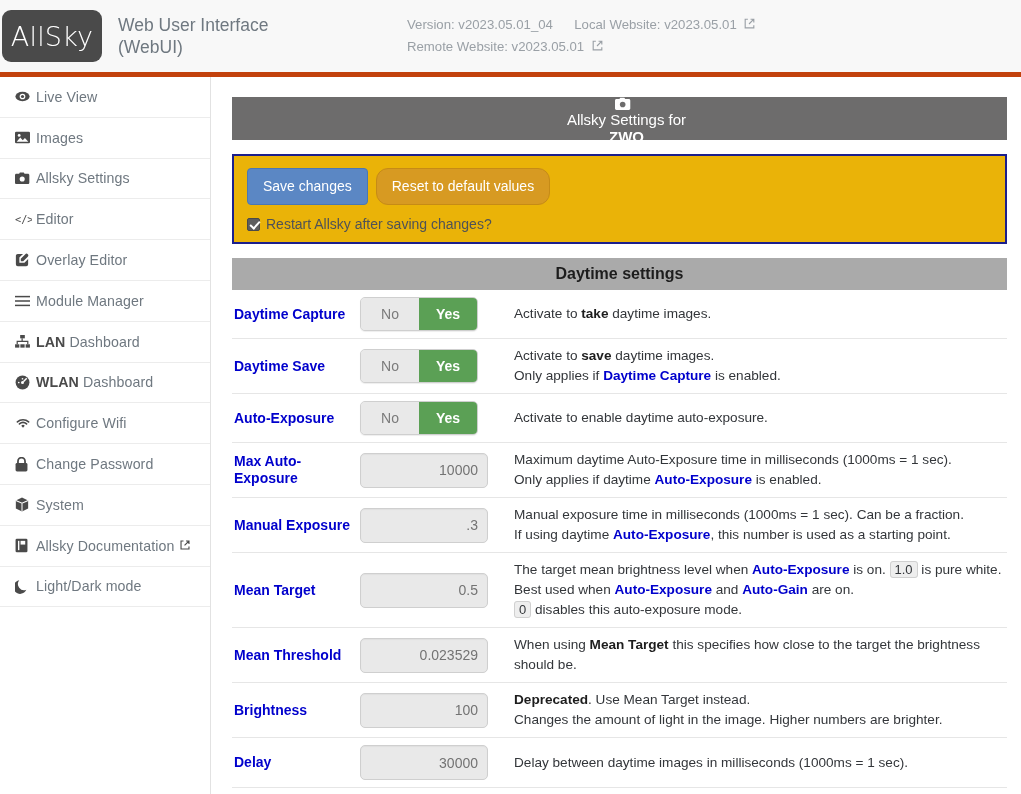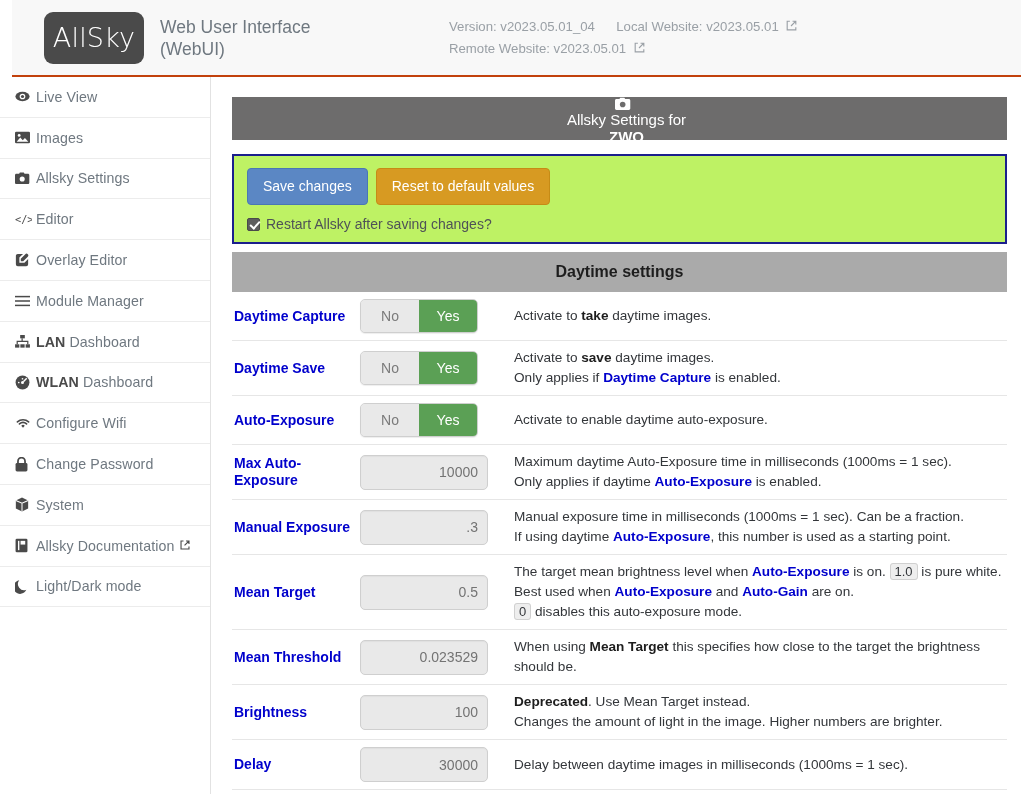--- a/index.html
+++ b/index.html
@@ -9,26 +9,25 @@
     background: #ffffff;
     font-family: "Liberation Sans", sans-serif;
     overflow: hidden;
   }
   #app { width: 1021px; height: 794px; position: relative; background:#fff; }
 
   
   .topbar {
     height: 77px;
     background: #f8f8f8;
-    border-bottom: 2px solid #c2410c;
+    border-bottom: 5px solid #c2410c;
     display: flex;
     align-items: center;
-    padding: 0 0 0 32px;
+    padding: 0 0 0 2px;
     position: relative;
-    margin-left: 12px;
   }
   .brand-block { display:flex; align-items:center; width: 395px; flex: none; }
   .logo {
     width: 100px; height: 52px;
     background: #4a4a4a;
     border-radius: 9px;
     color: #ffffff;
     font-size: 27px;
     letter-spacing: .2px;
     display: flex; align-items: center; justify-content: center;
@@ -109,37 +108,37 @@
     padding-left: 14px;
     font-size: 15px;
     flex-direction: column;
   }
   .panel-head .cam { margin-right: 8px; display:inline-flex; align-items:center; }
   .panel-head .cam svg { display:block; }
   .panel-head .camname { font-weight: bold; margin-left: 0; }
 
   .action-box {
     border: 2px solid #1b1f8c;
-    background: #bef264;
+    background: #eab308;
     margin-top: 14px;
     padding: 12px 13px 10px 13px;
   }
   .btn-row { display: flex; gap: 8px; }
   .btn {
     font-size: 14px;
     color: #ffffff;
     border-radius: 4px;
     padding: 9px 15px;
     cursor: pointer;
     border: 1px solid transparent;
     line-height: 17px;
     font-family: "Liberation Sans", sans-serif;
   }
   .btn-save { background: #5b87c4; border-color: #4a77b4; }
-  .btn-reset { background: #d79a22; border-color: #c68b16; }
+  .btn-reset { background: #d79a22; border-color: #c68b16; border-radius: 12px; }
   .chk-row { display:flex; align-items:center; margin-top: 11px; }
   .chkbox {
     width: 13px; height: 13px; flex:none;
     background: #5d5d5d;
     border: 1px solid #4a4a4a;
     border-radius: 2px;
     margin-right: 6px;
     position: relative;
   }
   .chkbox:after {
@@ -149,25 +148,25 @@
     width: 4px; height: 8px;
     border: solid #ffffff;
     border-width: 0 2px 2px 0;
     transform: rotate(42deg);
   }
   .chk-label { font-size: 14px; color: #4f5257; }
 
   .section-head {
     background: #aaaaaa;
     color: #1d1d1d;
-    height: 40px;
+    height: 32px;
     display:flex; align-items:center; justify-content:center;
     font-size: 16px;
     font-weight: bold;
-    margin-top: 8px;
+    margin-top: 14px;
   }
 
   .setting-row {
     display: flex;
     align-items: center;
     border-bottom: 1px solid #e6e6e6;
     min-height: 46px;
     padding: 7px 0;
   }
   .s-label {
@@ -208,21 +207,21 @@
     background: #e8e8e8;
     box-shadow: 0 1px 1px rgba(0,0,0,.07);
   }
   .toggle .half {
     width: 50%;
     display:flex; align-items:center; justify-content:center;
     font-size: 14px;
     cursor: pointer;
   }
   .toggle .off-state { background:#e9e9e9; color:#7b7b7b; }
-  .toggle .on-state { background:#5ba055; color:#ffffff; font-weight:normal; }
+  .toggle .on-state { background:#5ba055; color:#ffffff; font-weight:bold; }
 
   
   .numinput {
     width: 128px; height: 35px;
     background: #e9e9e9;
     border: 1px solid #cfcfcf;
     border-radius: 5px;
     text-align: right;
     padding: 0 9px;
     font-size: 14px;

